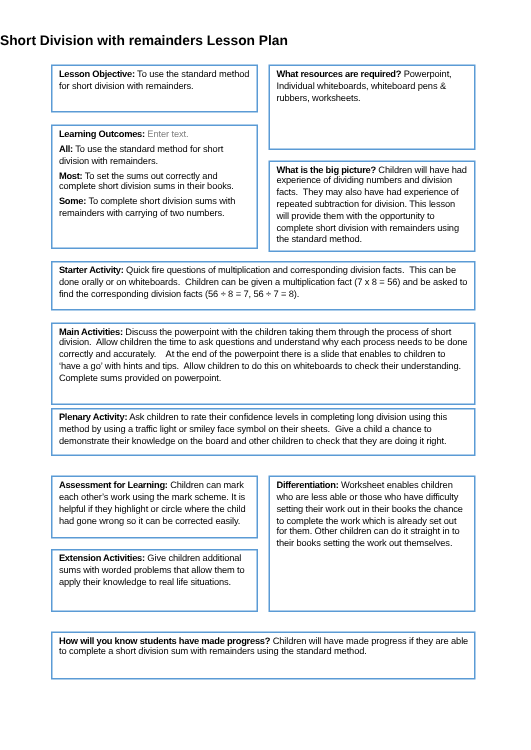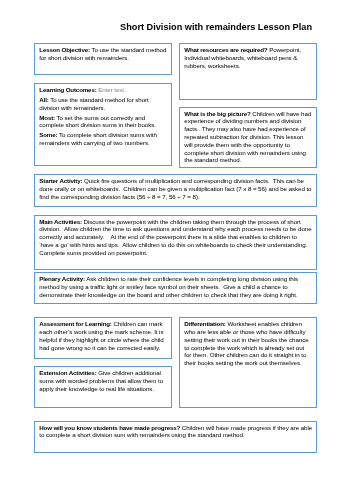--- a/index.html
+++ b/index.html
@@ -12,21 +12,21 @@
   }
   .page{position:relative;width:354px;height:500px;overflow:hidden;}
   :root{
     --body-fs:6.2px;
     --body-lh:7.8px;
     --body-ls:-0.07px;
     --lbl-ls:-0.16px;
     --border:#5B9BD5;
   }
   .title{
-    position:absolute;left:0;top:22.0px;width:312px;text-align:right;
+    position:absolute;left:0;top:22.0px;width:312px;text-align:left;
     font-size:9.2px;font-weight:bold;letter-spacing:0px;
   }
   .box{
     position:absolute;
     border:1px solid var(--border);
     box-sizing:border-box;
     padding:2.0px 3.2px 2px 4.1px;
     font-size:var(--body-fs);
     line-height:var(--body-lh);
     letter-spacing:var(--body-ls);

